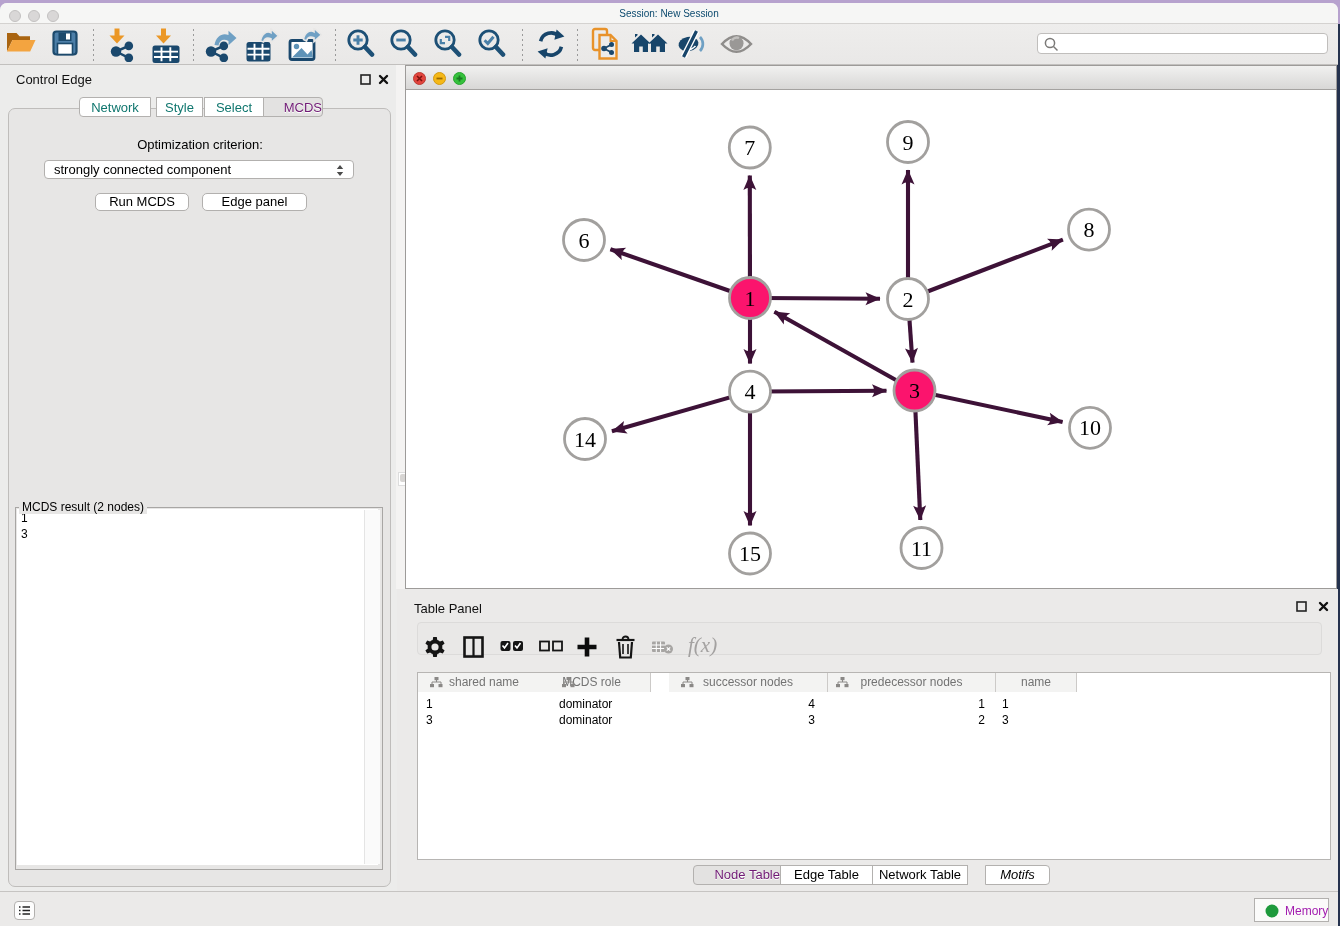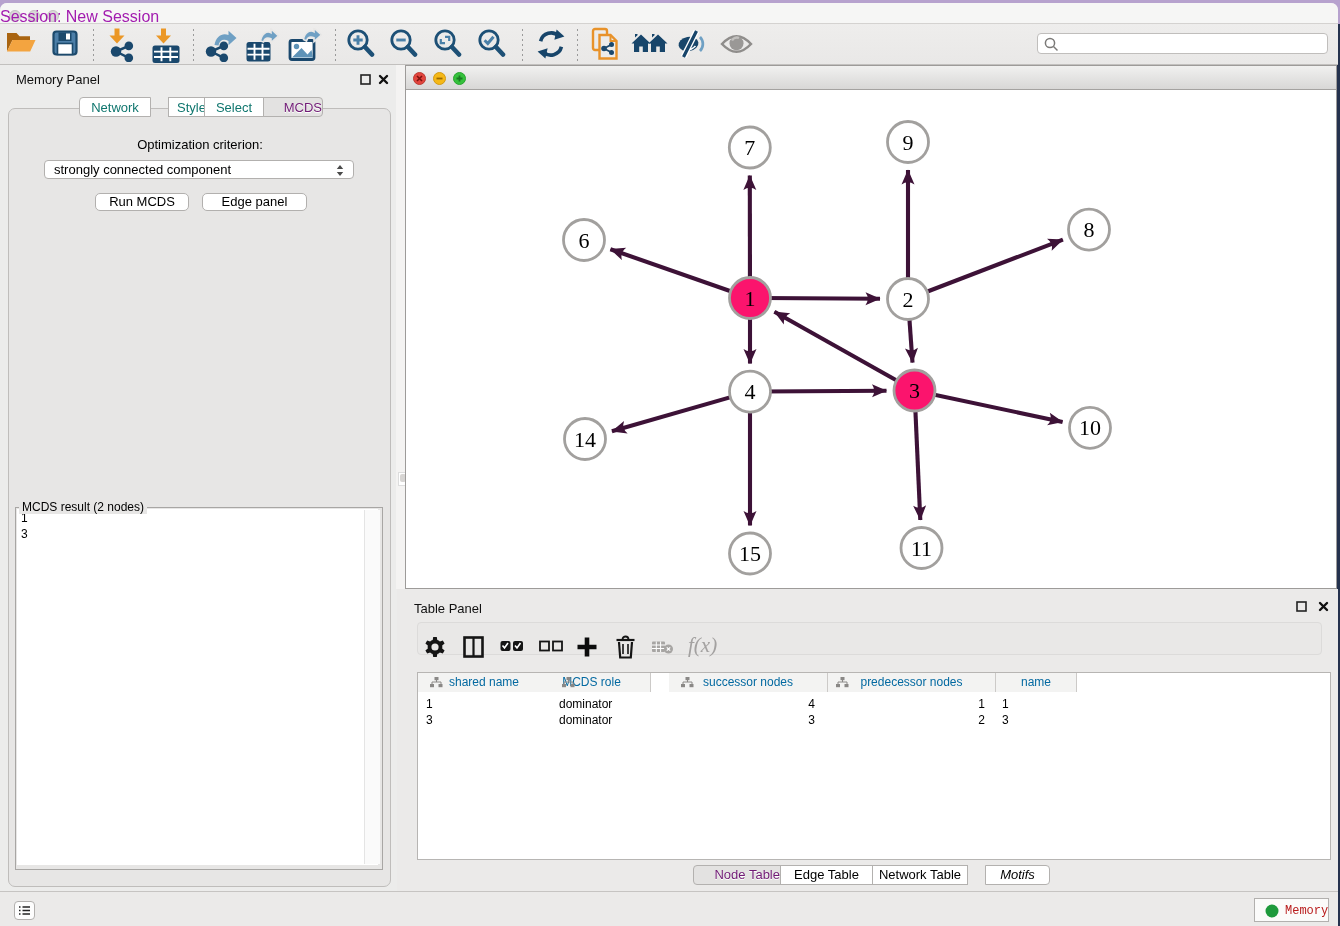--- a/index.html
+++ b/index.html
@@ -6,21 +6,21 @@
  font-family:"Liberation Sans",sans-serif;background:#b7a2ce;}
 .abs{position:absolute;}
 
 #win{position:absolute;left:0;top:3px;width:1338px;height:923px;background:#ececeb;
  border-radius:7px 7px 0 0;}
 #rightsliver{position:absolute;right:0;top:24px;width:3px;height:902px;background:#25324e;}
 #titlebar{position:absolute;left:0;top:3px;width:1338px;height:20px;background:#f6f6f5;
  border-radius:7px 7px 0 0;border-bottom:1px solid #d4d2d0;}
 .tl{position:absolute;top:7px;width:12px;height:12px;border-radius:50%;
  background:#d9d7d7;border:1px solid #c3c1c1;box-sizing:border-box;}
-#title{position:absolute;top:5px;left:0;width:100%;text-align:left;font-size:16px;color:#a21caf;}
+#title{position:absolute;top:5px;left:0;width:100%;text-align:center;font-size:10px;color:#0c4a6e;}
 #toolbar{position:absolute;left:0;top:24px;width:1338px;height:40px;
  background:linear-gradient(#eeedec,#e9e8e7);border-bottom:1px solid #c2c0be;}
 .sep{position:absolute;top:5px;height:32px;width:1px;
  background-image:linear-gradient(#9a9a9a 2px,transparent 2px);background-size:1px 5px;}
 .ticon{position:absolute;top:5px;}
 #search{position:absolute;left:1037px;top:9px;width:289px;height:19px;background:#fff;
  border:1px solid #c0bebc;border-radius:4px;}
 
 #cp{position:absolute;left:0;top:65px;width:396px;height:826px;background:#ececeb;}
 #cphead{position:absolute;left:16px;top:7px;font-size:13px;color:#111;}
@@ -46,31 +46,31 @@
 #nettitle{position:absolute;left:0;top:0;width:100%;height:24px;
  background:linear-gradient(#f1f1f0,#d8d7d6);border-bottom:1px solid #a4a2a0;box-sizing:border-box;}
 #nettitle span{position:absolute;width:100%;text-align:center;top:5px;font-size:12px;font-weight:bold;color:#111;}
 .mac{position:absolute;top:6px;width:13px;height:13px;border-radius:50%;box-sizing:border-box;}
 
 #tp{position:absolute;left:397px;top:589px;width:941px;height:302px;background:#ebeae9;}
 #tphead{position:absolute;left:17px;top:12px;font-size:13px;color:#111;}
 #tptools{position:absolute;left:20px;top:33px;width:903px;height:31px;background:#e9e8e7;border:1px solid #dcdbda;border-radius:4px;}
 #tbl{position:absolute;left:20px;top:83px;width:912px;height:186px;background:#fff;border:1px solid #b7b5b3;}
 .th{position:absolute;top:0;height:19px;background:#f3f3f2;border-right:1px solid #cccac8;
- box-sizing:border-box;font-size:12px;color:#0369a1;text-align:center;line-height:19px;}
+ box-sizing:border-box;font-size:12px;color:#737373;text-align:center;line-height:19px;}
 .cell{position:absolute;font-size:12px;color:#000;height:16px;line-height:16px;}
 .btab{position:absolute;top:276px;height:20px;box-sizing:border-box;border:1px solid #b3b1af;
  background:#fff;font-size:13px;color:#000;text-align:center;line-height:18px;}
 
 #status{position:absolute;left:0;top:891px;width:1338px;height:35px;background:#ebeae9;
  border-top:1px solid #c6c4c2;}
 #listbtn{position:absolute;left:14px;top:9px;width:21px;height:19px;background:#fdfdfd;
  border:1px solid #b2b0ae;border-radius:4px;box-sizing:border-box;}
 #membtn{position:absolute;left:1254px;top:6px;width:75px;height:24px;background:#fbfbfa;
- border:1px solid #b2b0ae;box-sizing:border-box;font-size:12px;color:#b91c1c;font-family:Liberation Mono, monospace;}
+ border:1px solid #b2b0ae;box-sizing:border-box;font-size:12px;color:#a21caf;}
 .eng{color:#701a75;text-shadow:0 1px 0 #fff;text-align:right;}
 </style></head>
 <body>
 <div id="win"></div>
 <div id="rightsliver"></div>
 <div class="abs" style="left:396px;top:65px;width:9px;height:524px;background:#f4f3f2;"></div>
 <div class="abs" style="left:398px;top:472px;width:8px;height:12px;background:#fff;border:1px solid #ddd;"></div>
 <div class="abs" style="left:400px;top:474px;width:6px;height:8px;background:#d7d5d3;border-radius:2px;"></div>
 <div class="abs" style="left:866px;top:584px;width:9px;height:6px;background:#d7d5d3;border:1px solid #c0beba;"></div>
 <div id="titlebar">
@@ -190,28 +190,28 @@
   <path d="M12,7.5 A5.5,5.5 0 0 1 19,5" fill="none" stroke="#c2c0be" stroke-width="2.4"></path>
 </svg>
 <div id="search">
   <svg class="abs" style="left:6px;top:2.5px;" width="15" height="15" viewBox="0 0 15 15">
     <circle cx="6" cy="6" r="4.6" fill="none" stroke="#7b7977" stroke-width="1.5"></circle>
     <path d="M9.5,9.5 L13.5,13.5" stroke="#7b7977" stroke-width="1.5"></path>
   </svg>
 </div>
 </div>
 <div id="cp">
-  <div id="cphead">Memory Panel</div>
+  <div id="cphead">Control Edge</div>
   <svg class="abs" style="left:360px;top:9px;" width="30" height="12" viewBox="0 0 30 12">
     <rect x="1" y="1" width="9" height="9" fill="none" stroke="#222" stroke-width="1.6"></rect>
     <path d="M20,2 L27,9 M27,2 L20,9" stroke="#111" stroke-width="2.4" stroke-linecap="round"></path>
   </svg>
   <div id="cpbody"></div>
   <div class="tab" style="left:79px;width:72px;border-radius:4px 0 0 4px;">Network</div>
-  <div class="tab" style="left:168px;width:47px;">Style</div>
+  <div class="tab" style="left:156px;width:47px;">Style</div>
   <div class="tab" style="left:204px;width:60px;">Select</div>
   <div class="tab eng" style="left:263px;width:60px;border-radius:0 4px 4px 0;background:#e3e2e1;">MCDS</div>
   <div id="optlabel">Optimization criterion:</div>
   <div id="combo">strongly connected component
     <svg class="abs" style="right:9px;top:3.5px;" width="8" height="11" viewBox="0 0 8 11">
       <path d="M4,0 L7.2,4 H0.8 z M4,11 L0.8,7 H7.2 z" fill="#4a4a4a"></path>
       </svg>
   </div>
   <div class="btn" style="left:95px;width:94px;">Run MCDS</div>
   <div class="btn" style="left:202px;width:105px;">Edge panel</div>

